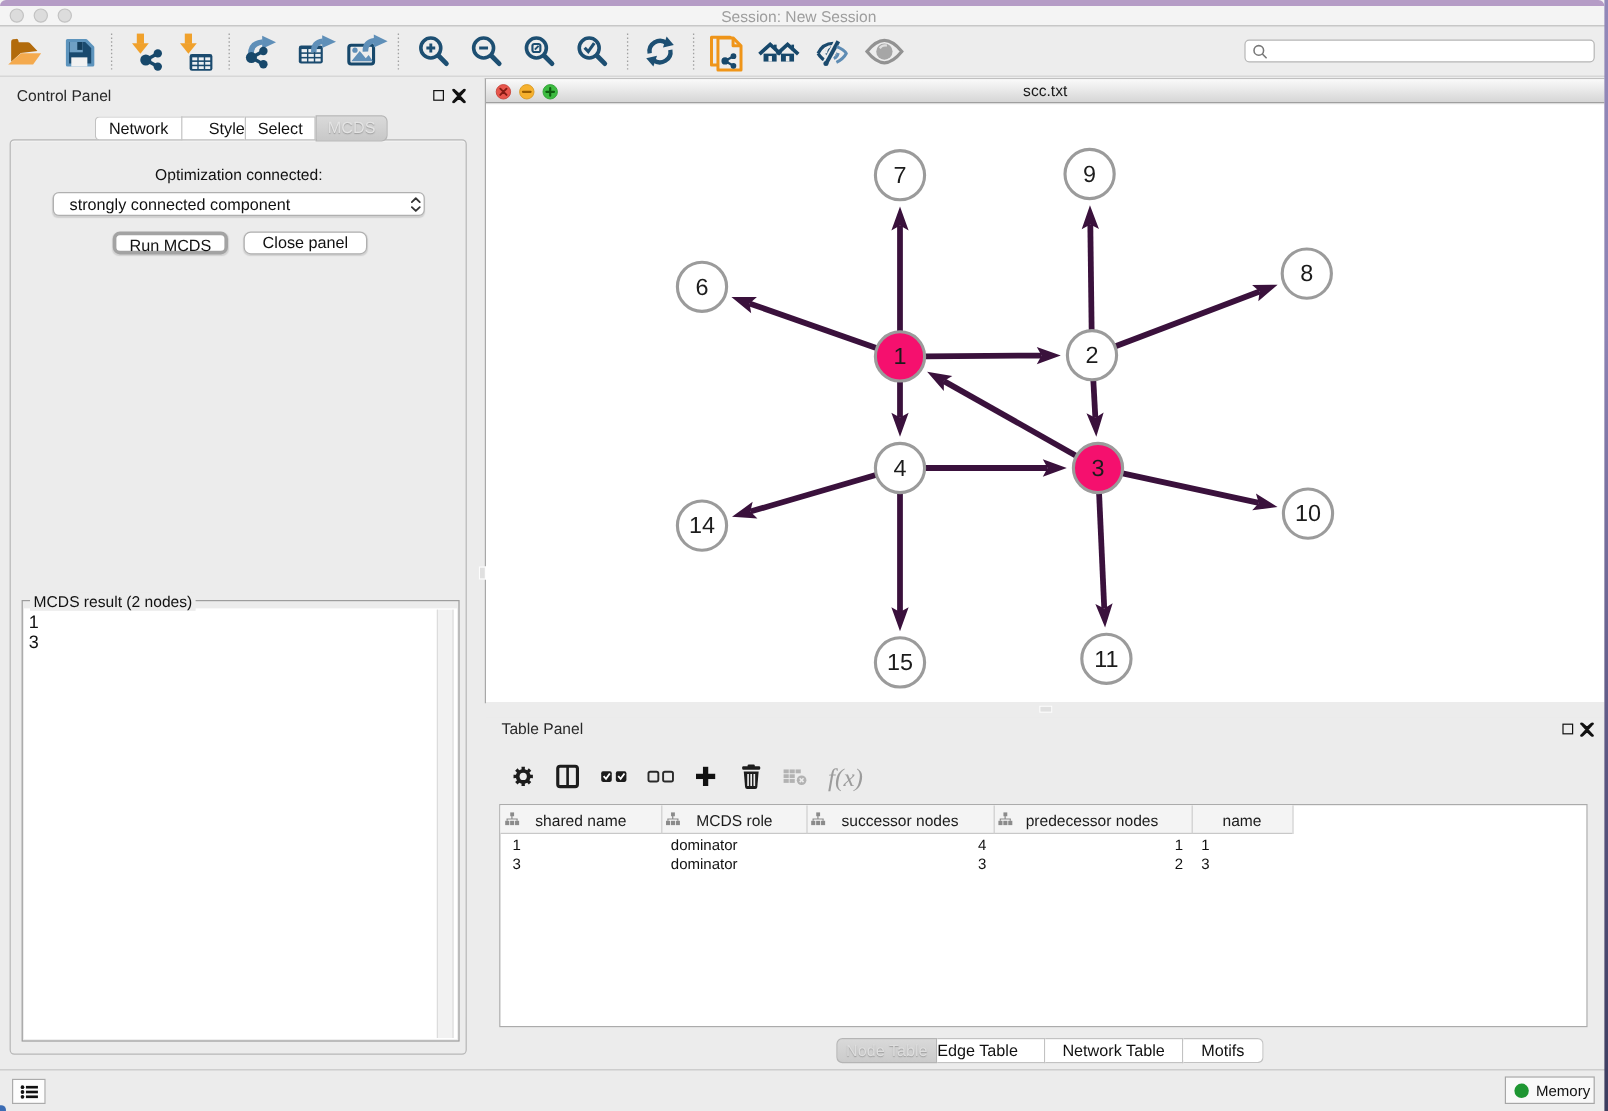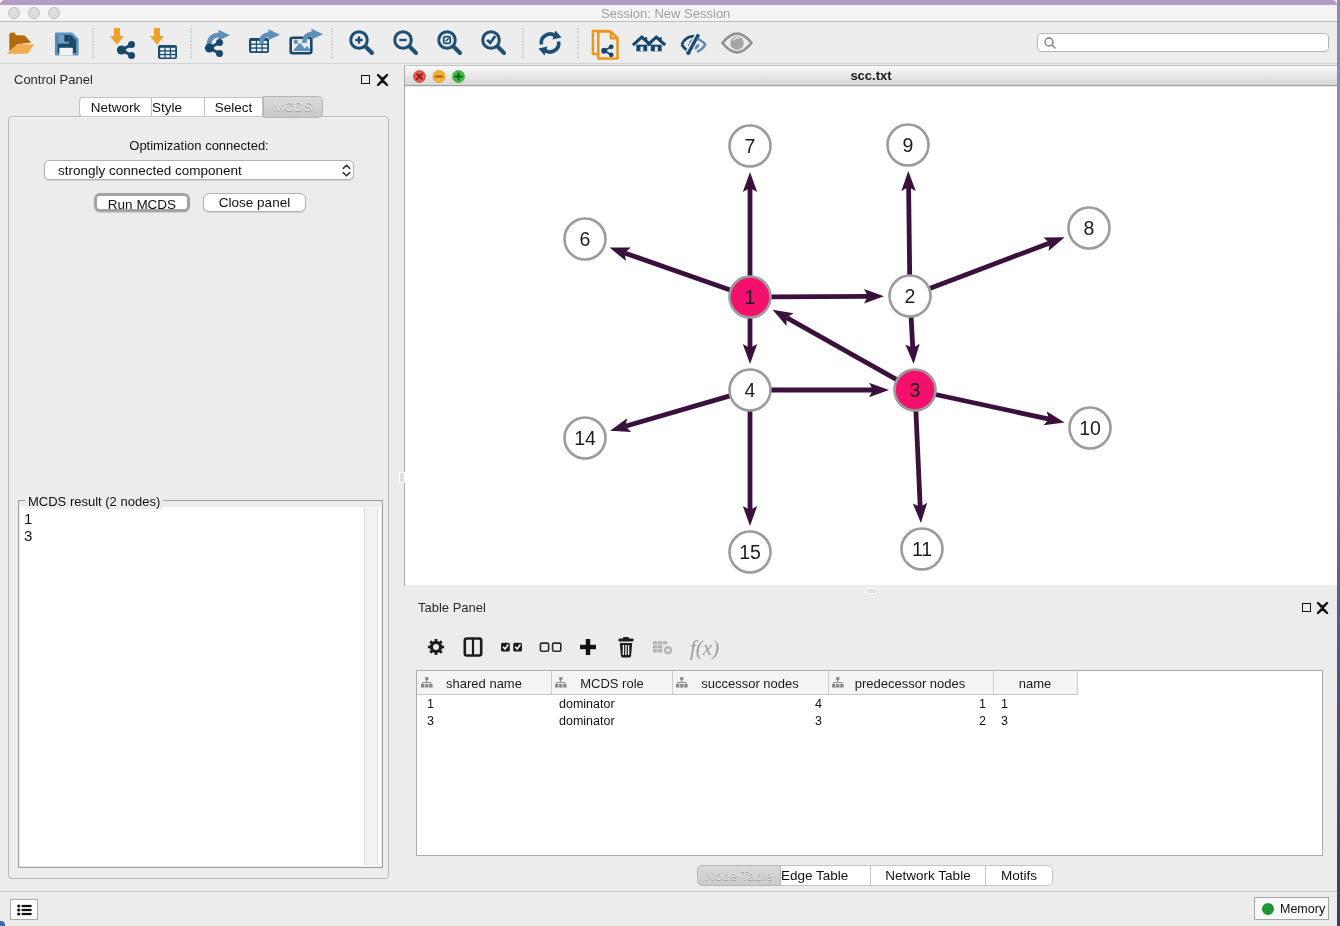--- a/index.html
+++ b/index.html
@@ -194,21 +194,21 @@
 
 <div class="abs" style="left:14px;top:72px;font-size:13px;color:#2a2a2a">Control Panel</div>
 <div class="abs" style="left:361px;top:75px;width:9px;height:9px;border:1.6px solid #111"></div>
 <svg class="abs" style="left:376px;top:74px" width="13" height="12" viewBox="0 0 13 12">
 <path d="M2 1 L6.5 5 L11 1 M2 11 L6.5 7 L11 11 M2 1 L11 11 M11 1 L2 11" stroke="#111" stroke-width="2.3" fill="none" stroke-linecap="round"></path>
 </svg>
 
 <div class="abs" style="left:8px;top:116px;width:381px;height:763px;background:#ececec;border:1px solid #b7b7b7;border-radius:4px;box-shadow:inset 0 1px 0 #f6f6f6"></div>
 
 <div class="abs" style="left:79px;top:97px;width:72px;height:20px;background:#fff;border:1px solid #c2c2c2;border-right:none;border-radius:4px 0 0 4px;text-align:center;font-size:13.5px;color:#111;line-height:19px">Network</div>
-<div class="abs" style="left:151px;top:97px;width:53px;height:20px;background:#fff;border:1px solid #c2c2c2;border-right:none;text-align:left;font-size:13.5px;color:#111;line-height:19px">Style</div>
+<div class="abs" style="left:151px;top:97px;width:53px;height:20px;background:#fff;border:1px solid #c2c2c2;border-right:none;text-align:right;font-size:13.5px;color:#111;line-height:19px">Style</div>
 <div class="abs" style="left:204px;top:97px;width:59px;height:20px;background:#fff;border:1px solid #c2c2c2;text-align:center;font-size:13.5px;color:#111;line-height:19px">Select</div>
 <div class="abs" style="left:263px;top:96px;width:60px;height:22px;background:linear-gradient(#dadada,#c8c8c8);border:1px solid #b5b5b5;border-radius:0 5px 5px 0;text-align:center;font-size:13.5px;color:#e4e4e4;line-height:20px;text-shadow:0 1px 1px #9a9a9a">MCDS</div>
 
 <div class="abs" style="left:0;top:138px;width:398px;text-align:center;font-size:13px;color:#111">Optimization connected:</div>
 <div class="abs" style="left:44px;top:160px;width:310px;height:20px;background:#fff;border:1px solid #b0b0b0;border-radius:5px;box-shadow:0 1px 1px rgba(0,0,0,.12)"></div>
 <div class="abs" style="left:58px;top:163px;font-size:13.5px;color:#111">strongly connected component</div>
 <svg class="abs" style="left:341px;top:164px" width="11" height="13" viewBox="0 0 11 13">
 <path d="M2.2 4.4 L5.5 1.2 L8.8 4.4" fill="none" stroke="#333" stroke-width="1.5" stroke-linecap="round" stroke-linejoin="round"></path>
 <path d="M2.2 8.6 L5.5 11.8 L8.8 8.6" fill="none" stroke="#333" stroke-width="1.5" stroke-linecap="round" stroke-linejoin="round"></path>
 </svg>
@@ -217,21 +217,21 @@
 <div class="abs" style="left:203px;top:193px;width:103px;height:19px;background:#fff;border:1px solid #b0b0b0;border-radius:6px;box-shadow:0 1px 1px rgba(0,0,0,.12);text-align:center;font-size:13.5px;color:#111;line-height:18px">Close panel</div>
 
 <div class="abs" style="left:18px;top:500px;width:365px;height:368px;border:1px solid #9d9d9d"></div>
 <div class="abs" style="left:20px;top:507px;width:361px;height:359px;background:#fff"></div>
 <div class="abs" style="left:364px;top:508px;width:14px;height:357px;background:#f2f2f2;border-left:1px solid #dcdcdc;border-right:1px solid #dcdcdc"></div>
 <div class="abs" style="left:25px;top:494px;background:#ececec;padding:0 3px;font-size:13px;color:#111">MCDS result (2 nodes)</div>
 <div class="abs" style="left:24px;top:510px;font-size:15px;color:#111;line-height:17px">1<br>3</div>
 
 <div class="abs" style="left:404px;top:65px;width:933px;height:521px;border-left:1px solid #a8a8a8;border-top:1px solid #c0c0c0"></div>
 <div class="abs" style="left:405px;top:66px;width:932px;height:20px;background:linear-gradient(#fafafa,#d6d6d6);border-bottom:1px solid #9f9f9f"></div>
-<div class="abs" style="left:405px;top:67px;width:932px;height:18px;text-align:center;font-size:13px;font-weight:bold;color:#1a1a1a;line-height:18px">scc.txt</div>
+<div class="abs" style="left:405px;top:67px;width:932px;height:18px;text-align:center;font-size:13px;font-weight:normal;color:#1a1a1a;line-height:18px">scc.txt</div>
 
 <svg class="abs" style="left:412px;top:69px" width="55" height="15" viewBox="0 0 55 15">
 <circle cx="7.5" cy="7.5" r="6" fill="#e8564c" stroke="#c94840" stroke-width="0.8"></circle>
 <path d="M4.9 4.9 L10.1 10.1 M10.1 4.9 L4.9 10.1" stroke="#841b13" stroke-width="1.6" stroke-linecap="round"></path>
 <circle cx="27" cy="7.5" r="6" fill="#f6b12e" stroke="#d99c28" stroke-width="0.8"></circle>
 <path d="M23.8 7.5 L30.2 7.5" stroke="#985d00" stroke-width="1.8" stroke-linecap="round"></path>
 <circle cx="46.5" cy="7.5" r="6" fill="#3dbb41" stroke="#35a439" stroke-width="0.8"></circle>
 <path d="M43.3 7.5 L49.7 7.5 M46.5 4.3 L46.5 10.7" stroke="#0e5e10" stroke-width="1.8" stroke-linecap="round"></path>
 </svg>
 

